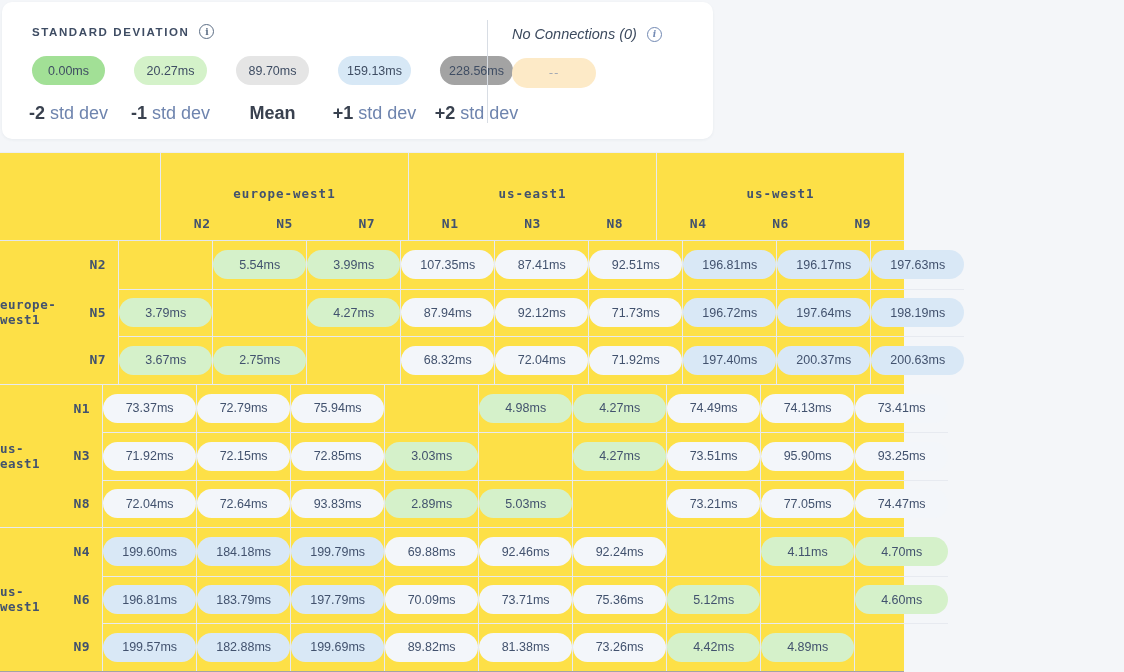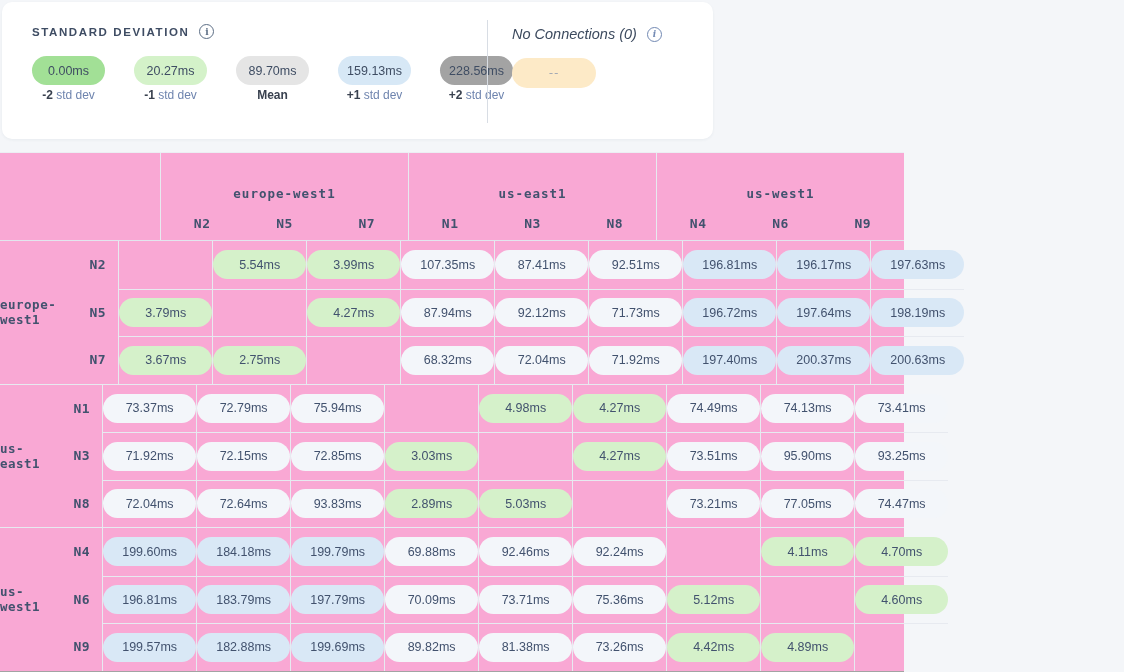--- a/index.html
+++ b/index.html
@@ -31,41 +31,41 @@
     font-family:"DejaVu Serif", serif; cursor:pointer;
   }
   .info-icon.blue { border-color:#7289b3; color:#7289b3; }
   .legend-row { display:flex; gap:29px; margin-top:17px; }
   .legend-col { width:73px; display:flex; flex-direction:column; align-items:center; }
   .legend-chip {
     width:73px; height:29px; border-radius:15px;
     display:flex; align-items:center; justify-content:center;
     font-size:12.5px; color:#3f4d63;
   }
-  .legend-label { margin-top:3px; font-size:12px; white-space:nowrap; }
+  .legend-label { margin-top:18px; font-size:18px; white-space:nowrap; }
   .legend-label b { color:#39414f; font-weight:bold; }
   .legend-label span.muted { color:#6e84ae; }
 
   .v-divider {
     position:absolute; left:485px; top:18px; width:1px; height:103px;
     background:#d8dde4;
   }
   .card-right { position:absolute; left:510px; top:24px;font-style:italic; }
   .nc-title-row { display:flex; align-items:center; gap:10px; }
   .nc-title { font-size:14.5px; color:#3c4a5e; }
   .nc-chip {
     margin-top:16px; width:84px; height:30px; border-radius:15px;
     display:flex; align-items:center; justify-content:center;
     font-size:12.5px; color:#a4aab4; letter-spacing:1px;
   }
 
   
   .matrix {
     position:absolute; left:0; top:152px; width:904px;
-    background:#f9a8d4;
+    background:#fde047;
     border-top:1px solid #eceff4;
     border-bottom:1px solid #a3a3a3;
   }
   .mono {
     font-family:"DejaVu Sans Mono", monospace;
     font-weight:bold; color:#42526e;
   }
 
   .thead {
     display:grid; grid-template-columns:160px 1fr 1fr 1fr;

